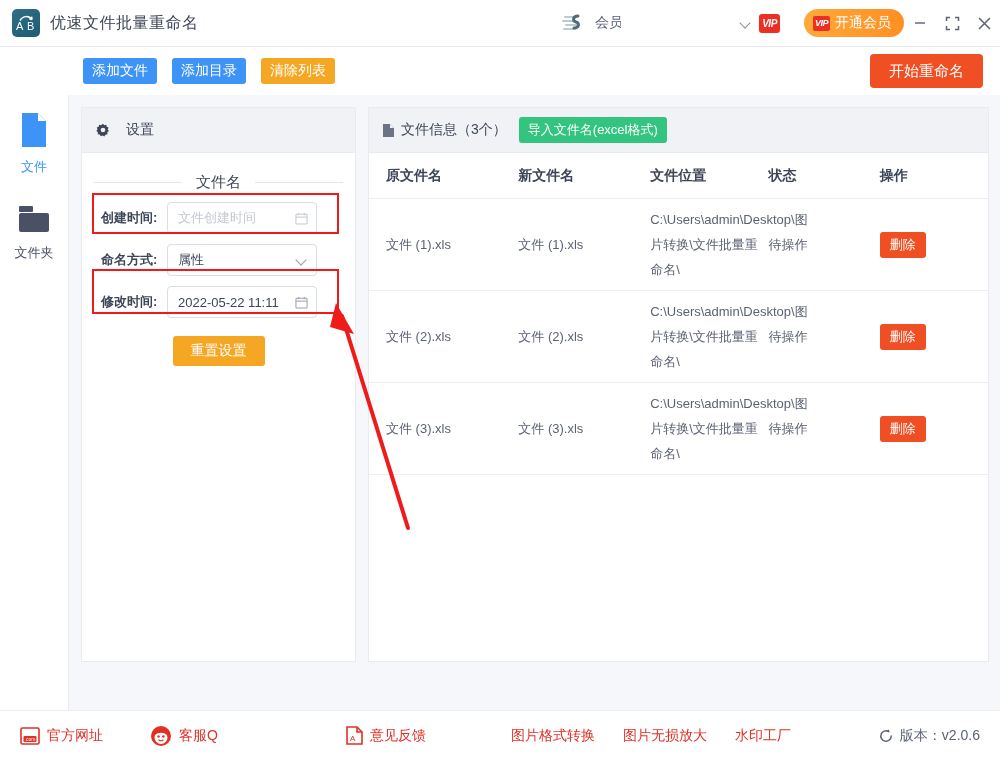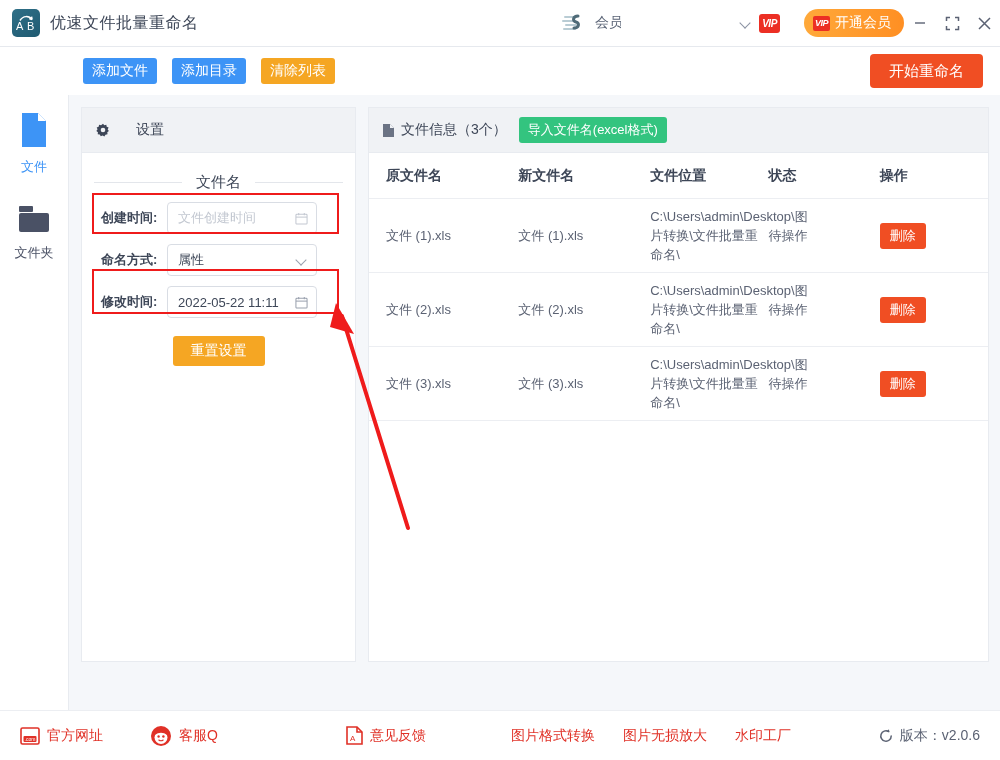--- a/index.html
+++ b/index.html
@@ -181,21 +181,21 @@
     background: #ffffff;
     border: 1px solid #e8ebf0;
   }
   .settings-head {
     height: 45px;
     background: #f0f2f5;
     border-bottom: 1px solid #e8ebf0;
     display: flex; align-items: center;
     padding-left: 14px;
   }
-  .settings-head .htxt { font-size: 14px; color: #3d4657; margin-left: 26px; }
+  .settings-head .htxt { font-size: 14px; color: #3d4657; margin-left: 16px; }
 
   .divider-title {
     margin-top: 20px;
     display: flex; align-items: center;
     padding: 0 12px;
   }
   .divider-title .ln { flex: 1 1 auto; height: 1px; background: #e3e6eb; }
   .divider-title .dt { font-size: 15px; color: #3d4657; padding: 0 14px; font-weight: 500; }
 
   .form-row {
@@ -283,21 +283,21 @@
     text-align: left;
     padding: 14px 0 13px 0;
     border-bottom: 1px solid #eceef2;
     background: #fff;
   }
   table.ftable td {
     font-size: 13px; color: #5b6273;
     padding: 8px 0;
     border-bottom: 1px solid #eceef2;
     vertical-align: middle;
-    line-height: 19px;
+    line-height: 25px;
   }
   .c1 { width: 145px; padding-left: 17px !important; }
   .c2 { width: 128px; }
   .c3 { width: 115px; }
   .c4 { width: 108px; }
   .c5 { width: 105px; }
   .del-btn {
     display: inline-flex; align-items: center; justify-content: center;
     width: 46px; height: 26px;
     background: #f04e23;

